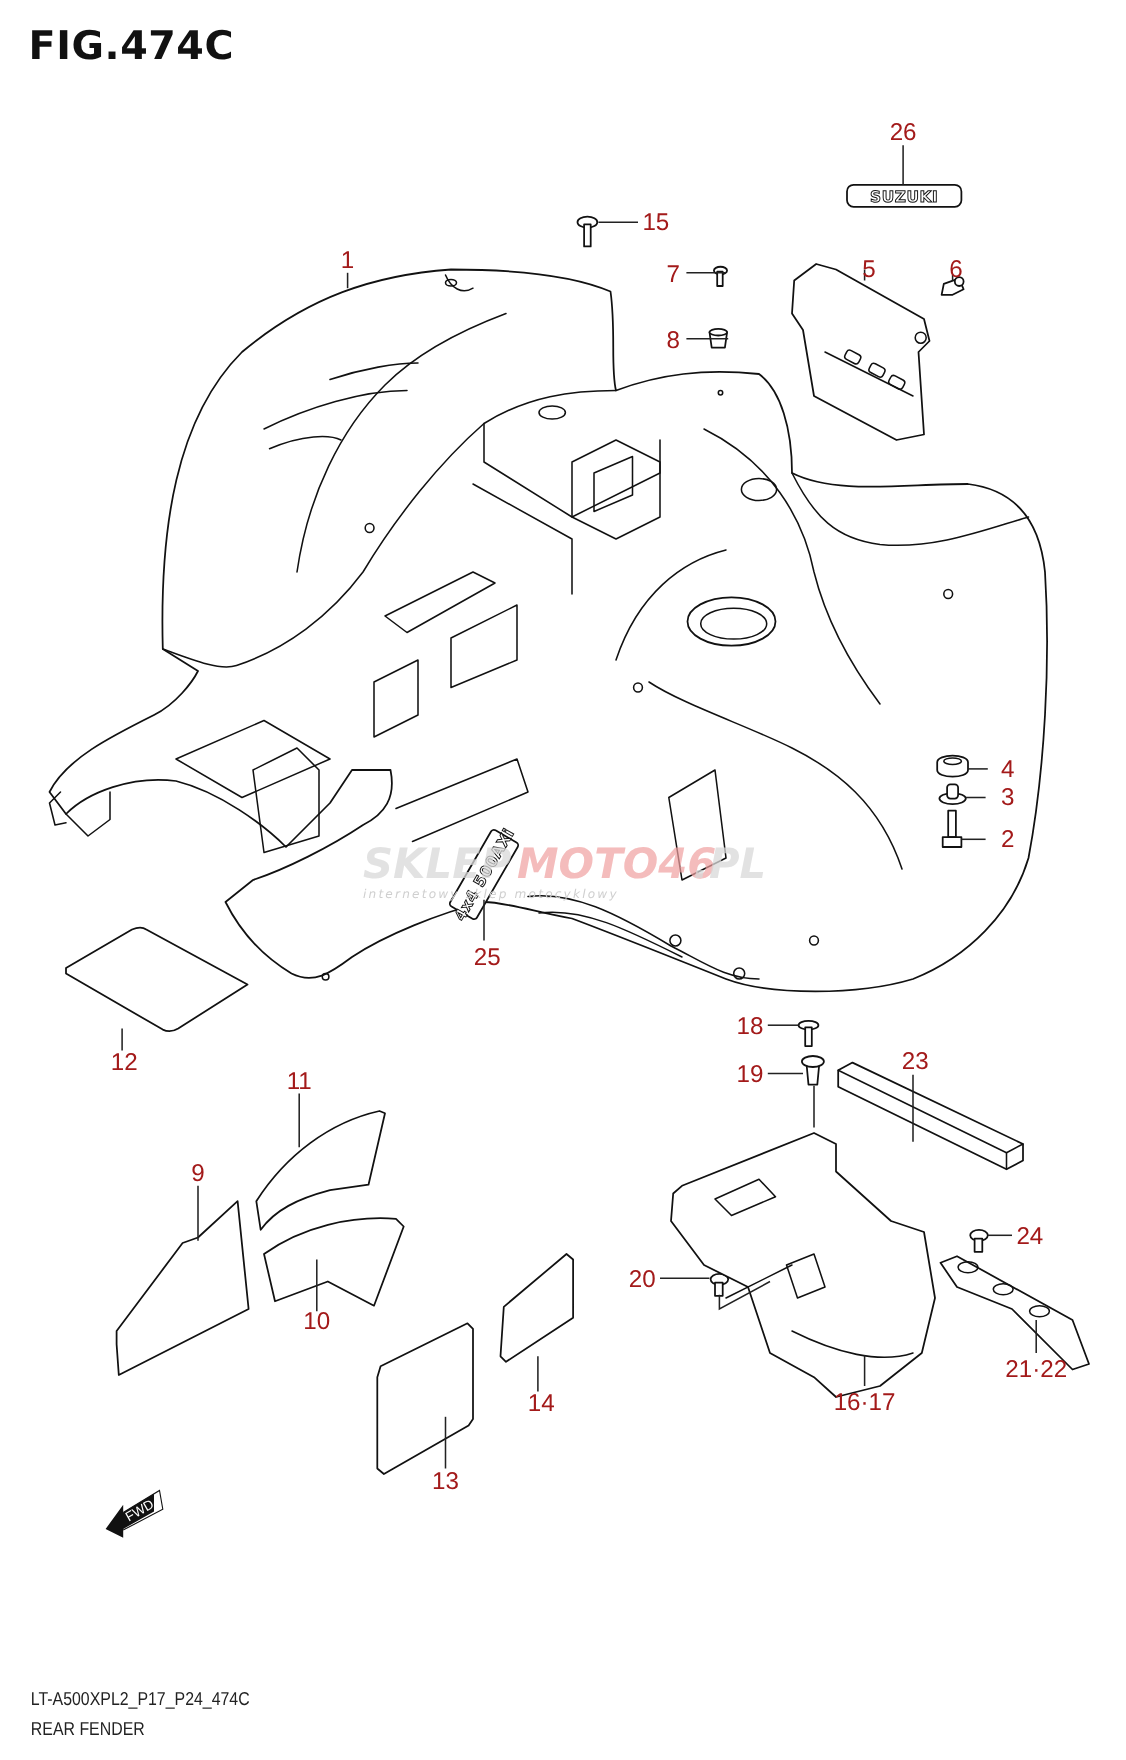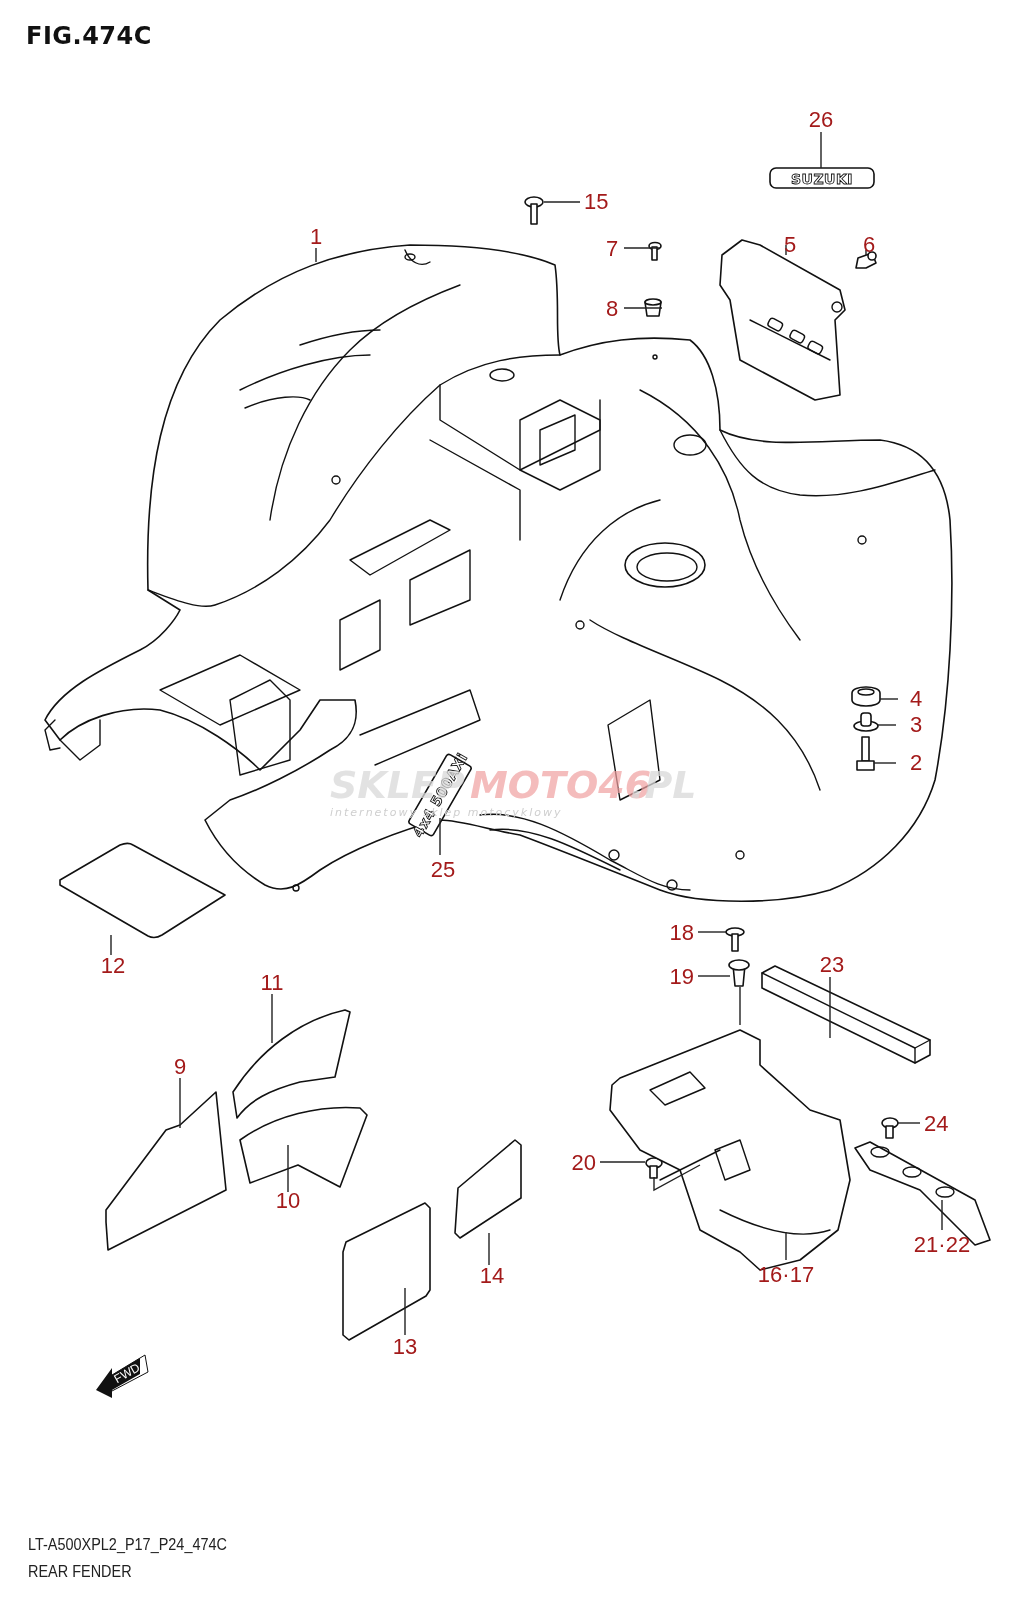--- a/index.html
+++ b/index.html
@@ -1,17 +1,17 @@
 <!DOCTYPE html>
 <html><head>
 <meta charset="utf-8">
 <style>
   html,body{margin:0;padding:0;background:#fff;}
   body{width:1024px;height:1600px;position:relative;overflow:hidden;font-family:"Liberation Sans",sans-serif;}
-  .fig-title{position:absolute;left:26px;top:22px;font-family:"DejaVu Sans",sans-serif;font-weight:bold;font-size:24px;color:#111;letter-spacing:0.5px;}
+  .fig-title{position:absolute;left:26px;top:22px;font-family:"DejaVu Sans",sans-serif;font-weight:bold;font-size:36px;color:#111;letter-spacing:0.5px;}
   .footer-code{position:absolute;left:28px;top:1535px;font-family:"Liberation Sans Narrow","Liberation Sans",sans-serif;font-size:17px;color:#222;transform:scaleX(0.85);transform-origin:left;}
   .footer-name{position:absolute;left:28px;top:1562px;font-family:"Liberation Sans",sans-serif;font-size:17px;color:#222;transform:scaleX(0.85);transform-origin:left;}
   svg#diagram{position:absolute;left:0;top:0;}
   .part{fill:#fff;stroke:#111;stroke-width:1.6;stroke-linejoin:round;stroke-linecap:round;}
   .ln{fill:none;stroke:#111;stroke-width:1.4;stroke-linecap:round;stroke-linejoin:round;}
   .leader{fill:none;stroke:#222;stroke-width:1.4;}
   .callout{font-family:"Liberation Sans",sans-serif;font-size:22px;fill:#a31a1a;}
   .wm1{font-family:"DejaVu Sans",sans-serif;font-weight:bold;font-style:italic;font-size:38px;fill:#d9d9d9;opacity:0.75;}
   .wm2{font-family:"DejaVu Sans",sans-serif;font-weight:bold;font-style:italic;font-size:38px;fill:#f0a0a0;opacity:0.7;}
   .wm3{font-family:"DejaVu Sans",sans-serif;font-style:italic;font-size:11px;fill:#cfcfcf;letter-spacing:2px;}

